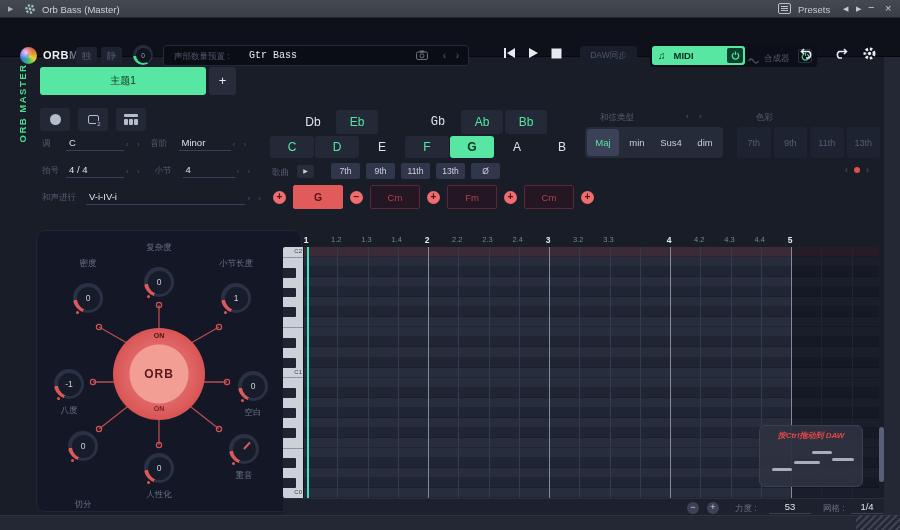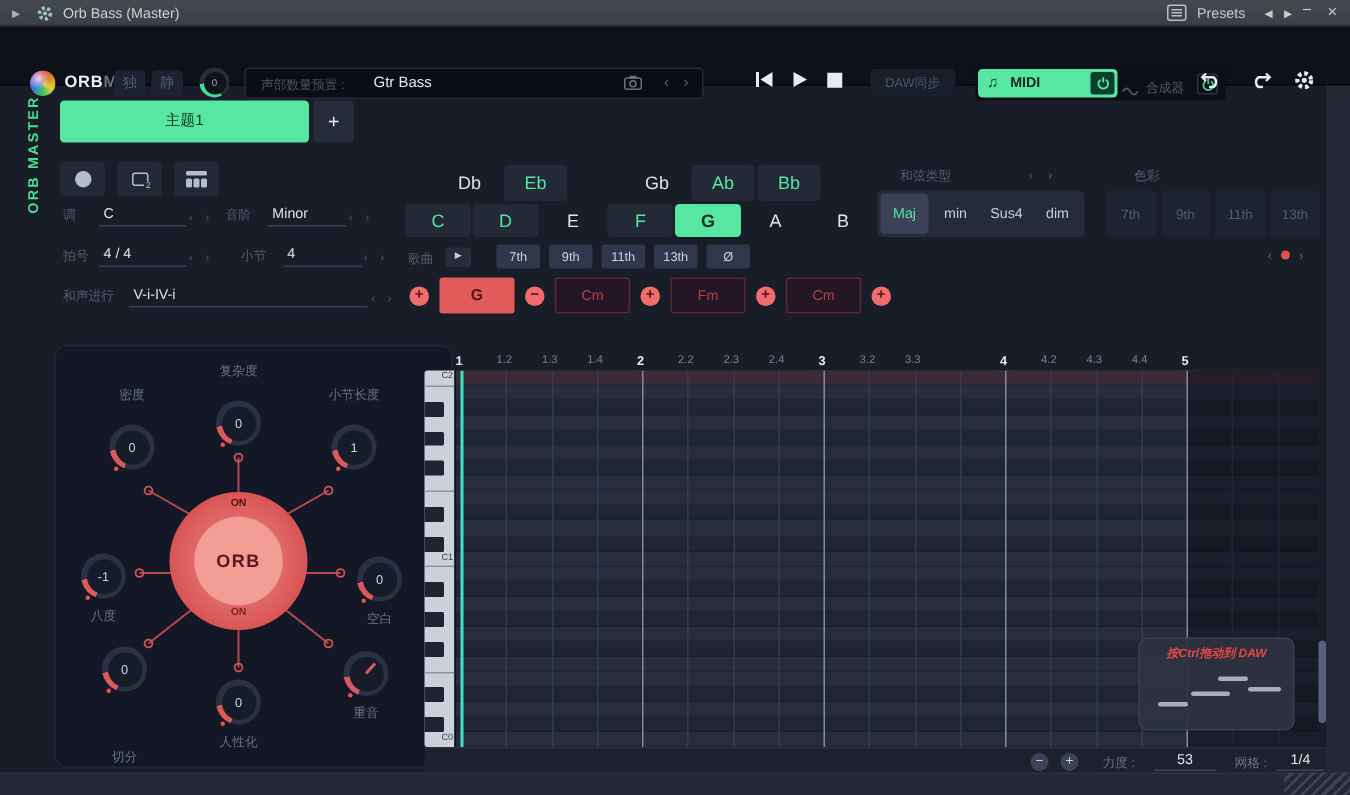--- a/index.html
+++ b/index.html
@@ -24,21 +24,21 @@
     background:radial-gradient(circle at 35% 32%,rgba(255,255,255,.75),rgba(255,255,255,0) 45%),
     conic-gradient(#d84444,#e08a2a,#e6d23a,#3fbf63,#2f7fd8,#8a55d8,#d84444);}
   .logo-txt{position:absolute;left:43px;top:31px;font-size:11px;font-weight:bold;color:#eef1f5;letter-spacing:.5px;}
   .logo-suffix{color:#6b7484;font-weight:bold;}
   .tool-sq{position:absolute;top:29px;width:21px;height:17px;background:#1d2230;border-radius:3px;color:#525b6d;font-size:9.5px;text-align:center;line-height:17px;}
   .vknob{position:absolute;left:133px;top:27px;width:20px;height:20px;border-radius:50%;
     background:conic-gradient(from 150deg,#43dd96 0 115deg,#272d3e 115deg 360deg);display:flex;align-items:center;justify-content:center;}
   .vknob i{width:15px;height:15px;border-radius:50%;background:#10141d;font-style:normal;font-size:6.5px;color:#9aa3b3;display:flex;align-items:center;justify-content:center;}
   .preset-box{position:absolute;left:163px;top:27px;width:306px;height:21px;background:#0a0d14;border:1px solid #232a38;border-radius:3px;}
   .preset-label{position:absolute;left:10px;top:5px;font-size:8.5px;color:#4c5566;}
-  .preset-value{position:absolute;left:85px;top:4px;font-size:10px;color:#e4e7ee;}
+  .preset-value{position:absolute;left:85px;top:4px;font-size:10px;color:#e4e7ee;font-family:Liberation Mono, monospace;}
   .preset-cam{position:absolute;right:40px;top:4px;}
   .preset-arr{position:absolute;top:4px;font-size:10px;color:#5a6272;}
   .transport{position:absolute;top:29px;color:#e8ebf1;}
   .daw-btn{position:absolute;left:580px;top:28px;width:57px;height:19px;background:#191e2b;border-radius:3px;color:#4d5668;font-size:8.5px;text-align:center;line-height:19px;}
   .toggle-wrap{position:absolute;left:650px;top:26px;width:167px;height:23px;background:#0c0f17;border-radius:3px;}
   .midi-pill{position:absolute;left:2px;top:2px;width:93px;height:19px;background:#57e7a2;border-radius:3px;display:flex;align-items:center;}
   .midi-note{font-size:10px;color:#103021;margin-left:6px;}
   .midi-label{font-size:9.5px;font-weight:bold;color:#0f2b1d;margin-left:8px;}
   .midi-pwr{position:absolute;right:2px;top:2px;width:16px;height:15px;background:#0c3f2d;border-radius:2px;display:flex;align-items:center;justify-content:center;}
   .synth-zone{position:absolute;left:98px;top:2px;width:67px;height:19px;display:flex;align-items:flex-end;}
@@ -290,35 +290,35 @@
       <span class="sval" style="width:58px">C</span>
       <span class="sarr">‹ ›</span>
       <span class="slabel" style="width:28px;margin-left:6px">音阶</span>
       <span class="sval" style="width:52px">Minor</span>
       <span class="sarr">‹ ›</span>
     </div>
     <div class="srow">
       <span class="slabel" style="width:24px">拍号</span>
       <span class="sval" style="width:58px">4 / 4</span>
       <span class="sarr">‹ ›</span>
-      <span class="slabel" style="width:28px;margin-left:16px">小节</span>
+      <span class="slabel" style="width:28px;margin-left:10px">小节</span>
       <span class="sval" style="width:52px">4</span>
       <span class="sarr">‹ ›</span>
     </div>
     <div class="srow">
       <span class="slabel" style="width:44px">和声进行</span>
       <span class="sval" style="flex:1">V-i-IV-i</span>
       <span class="sarr">‹ ›</span>
     </div>
   </div>
 
   <div>
       <div class="nbtn" style="left: 292px; top: 110px; width: 42px; height: 24px;">Db</div>
       <div class="nbtn scale" style="left: 336px; top: 110px; width: 42px; height: 24px;">Eb</div>
-      <div class="nbtn" style="left: 417px; top: 110px; width: 42px; height: 24px;">Gb</div>
+      <div class="nbtn" style="left: 417px; top: 110px; width: 42px; height: 24px; font-family: Liberation Mono, monospace;">Gb</div>
       <div class="nbtn scale" style="left: 461px; top: 110px; width: 42px; height: 24px;">Ab</div>
       <div class="nbtn scale" style="left: 505px; top: 110px; width: 42px; height: 24px;">Bb</div>
     </div>
   <div>
       <div class="nbtn scale" style="left: 270px; top: 136px; width: 44px; height: 22px;">C</div>
       <div class="nbtn scale" style="left: 315px; top: 136px; width: 44px; height: 22px;">D</div>
       <div class="nbtn" style="left: 360px; top: 136px; width: 44px; height: 22px;">E</div>
       <div class="nbtn scale" style="left: 405px; top: 136px; width: 44px; height: 22px;">F</div>
       <div class="nbtn sel" style="left: 450px; top: 136px; width: 44px; height: 22px;">G</div>
       <div class="nbtn" style="left: 495px; top: 136px; width: 44px; height: 22px;">A</div>

